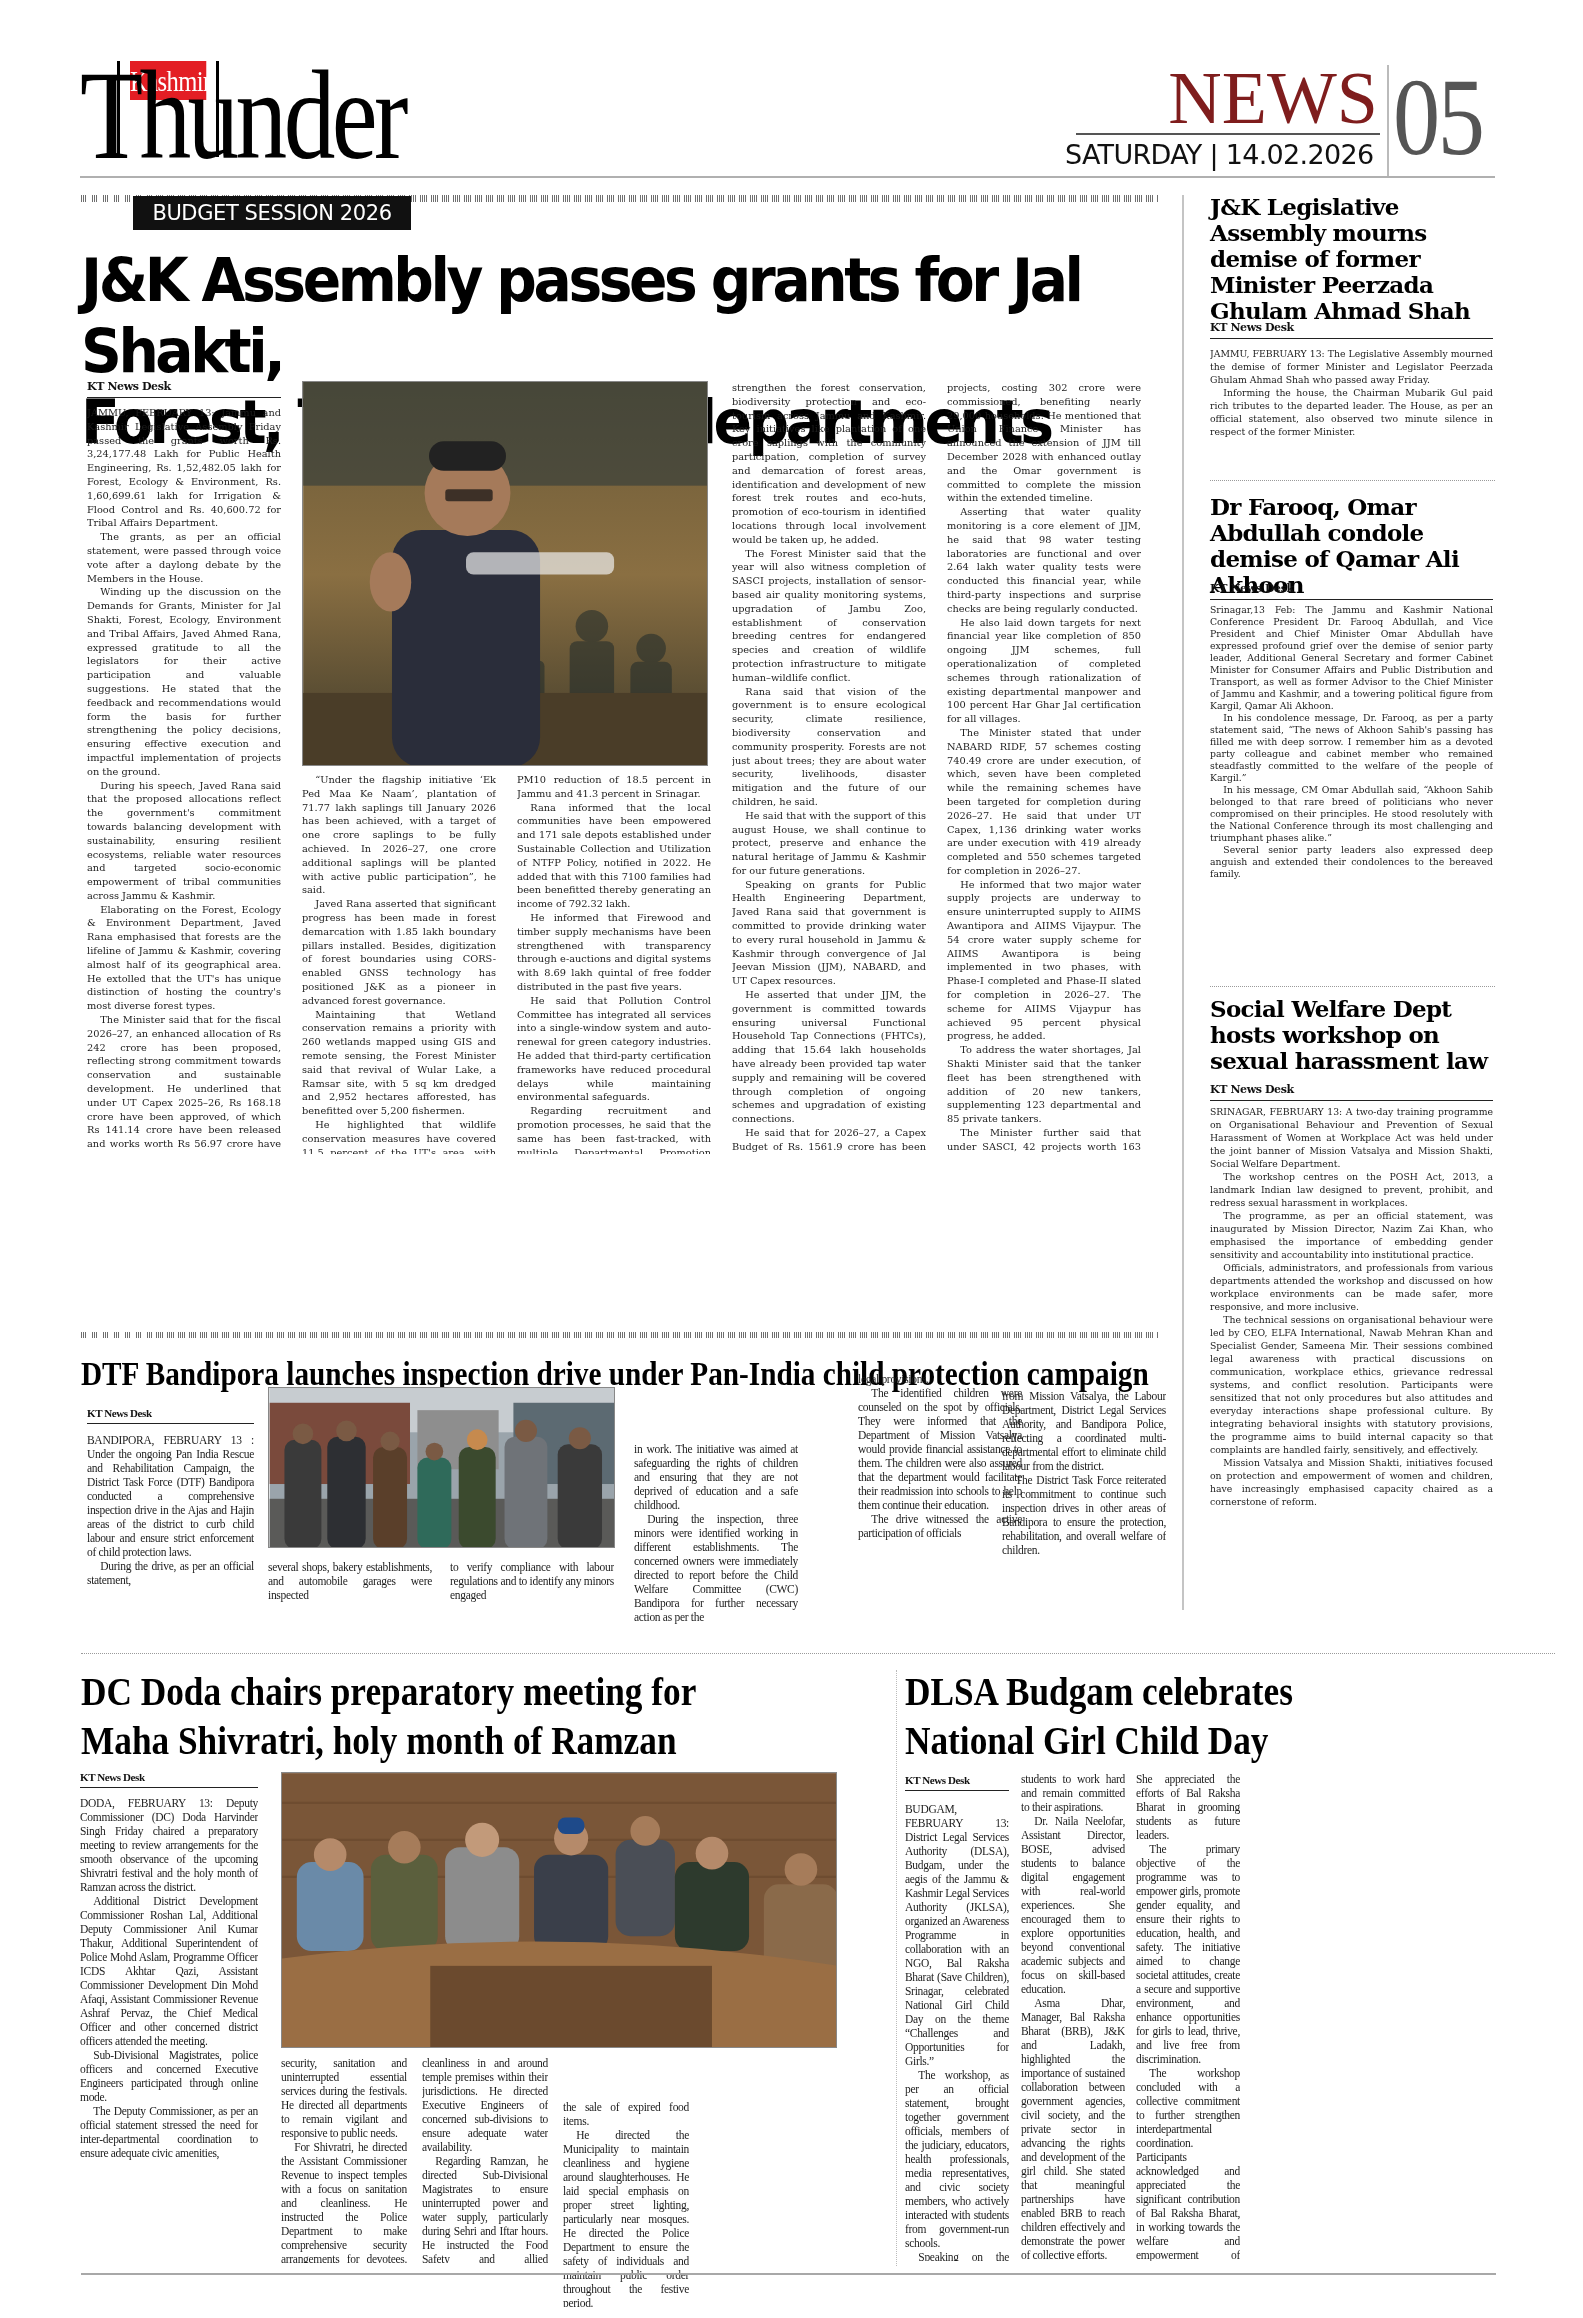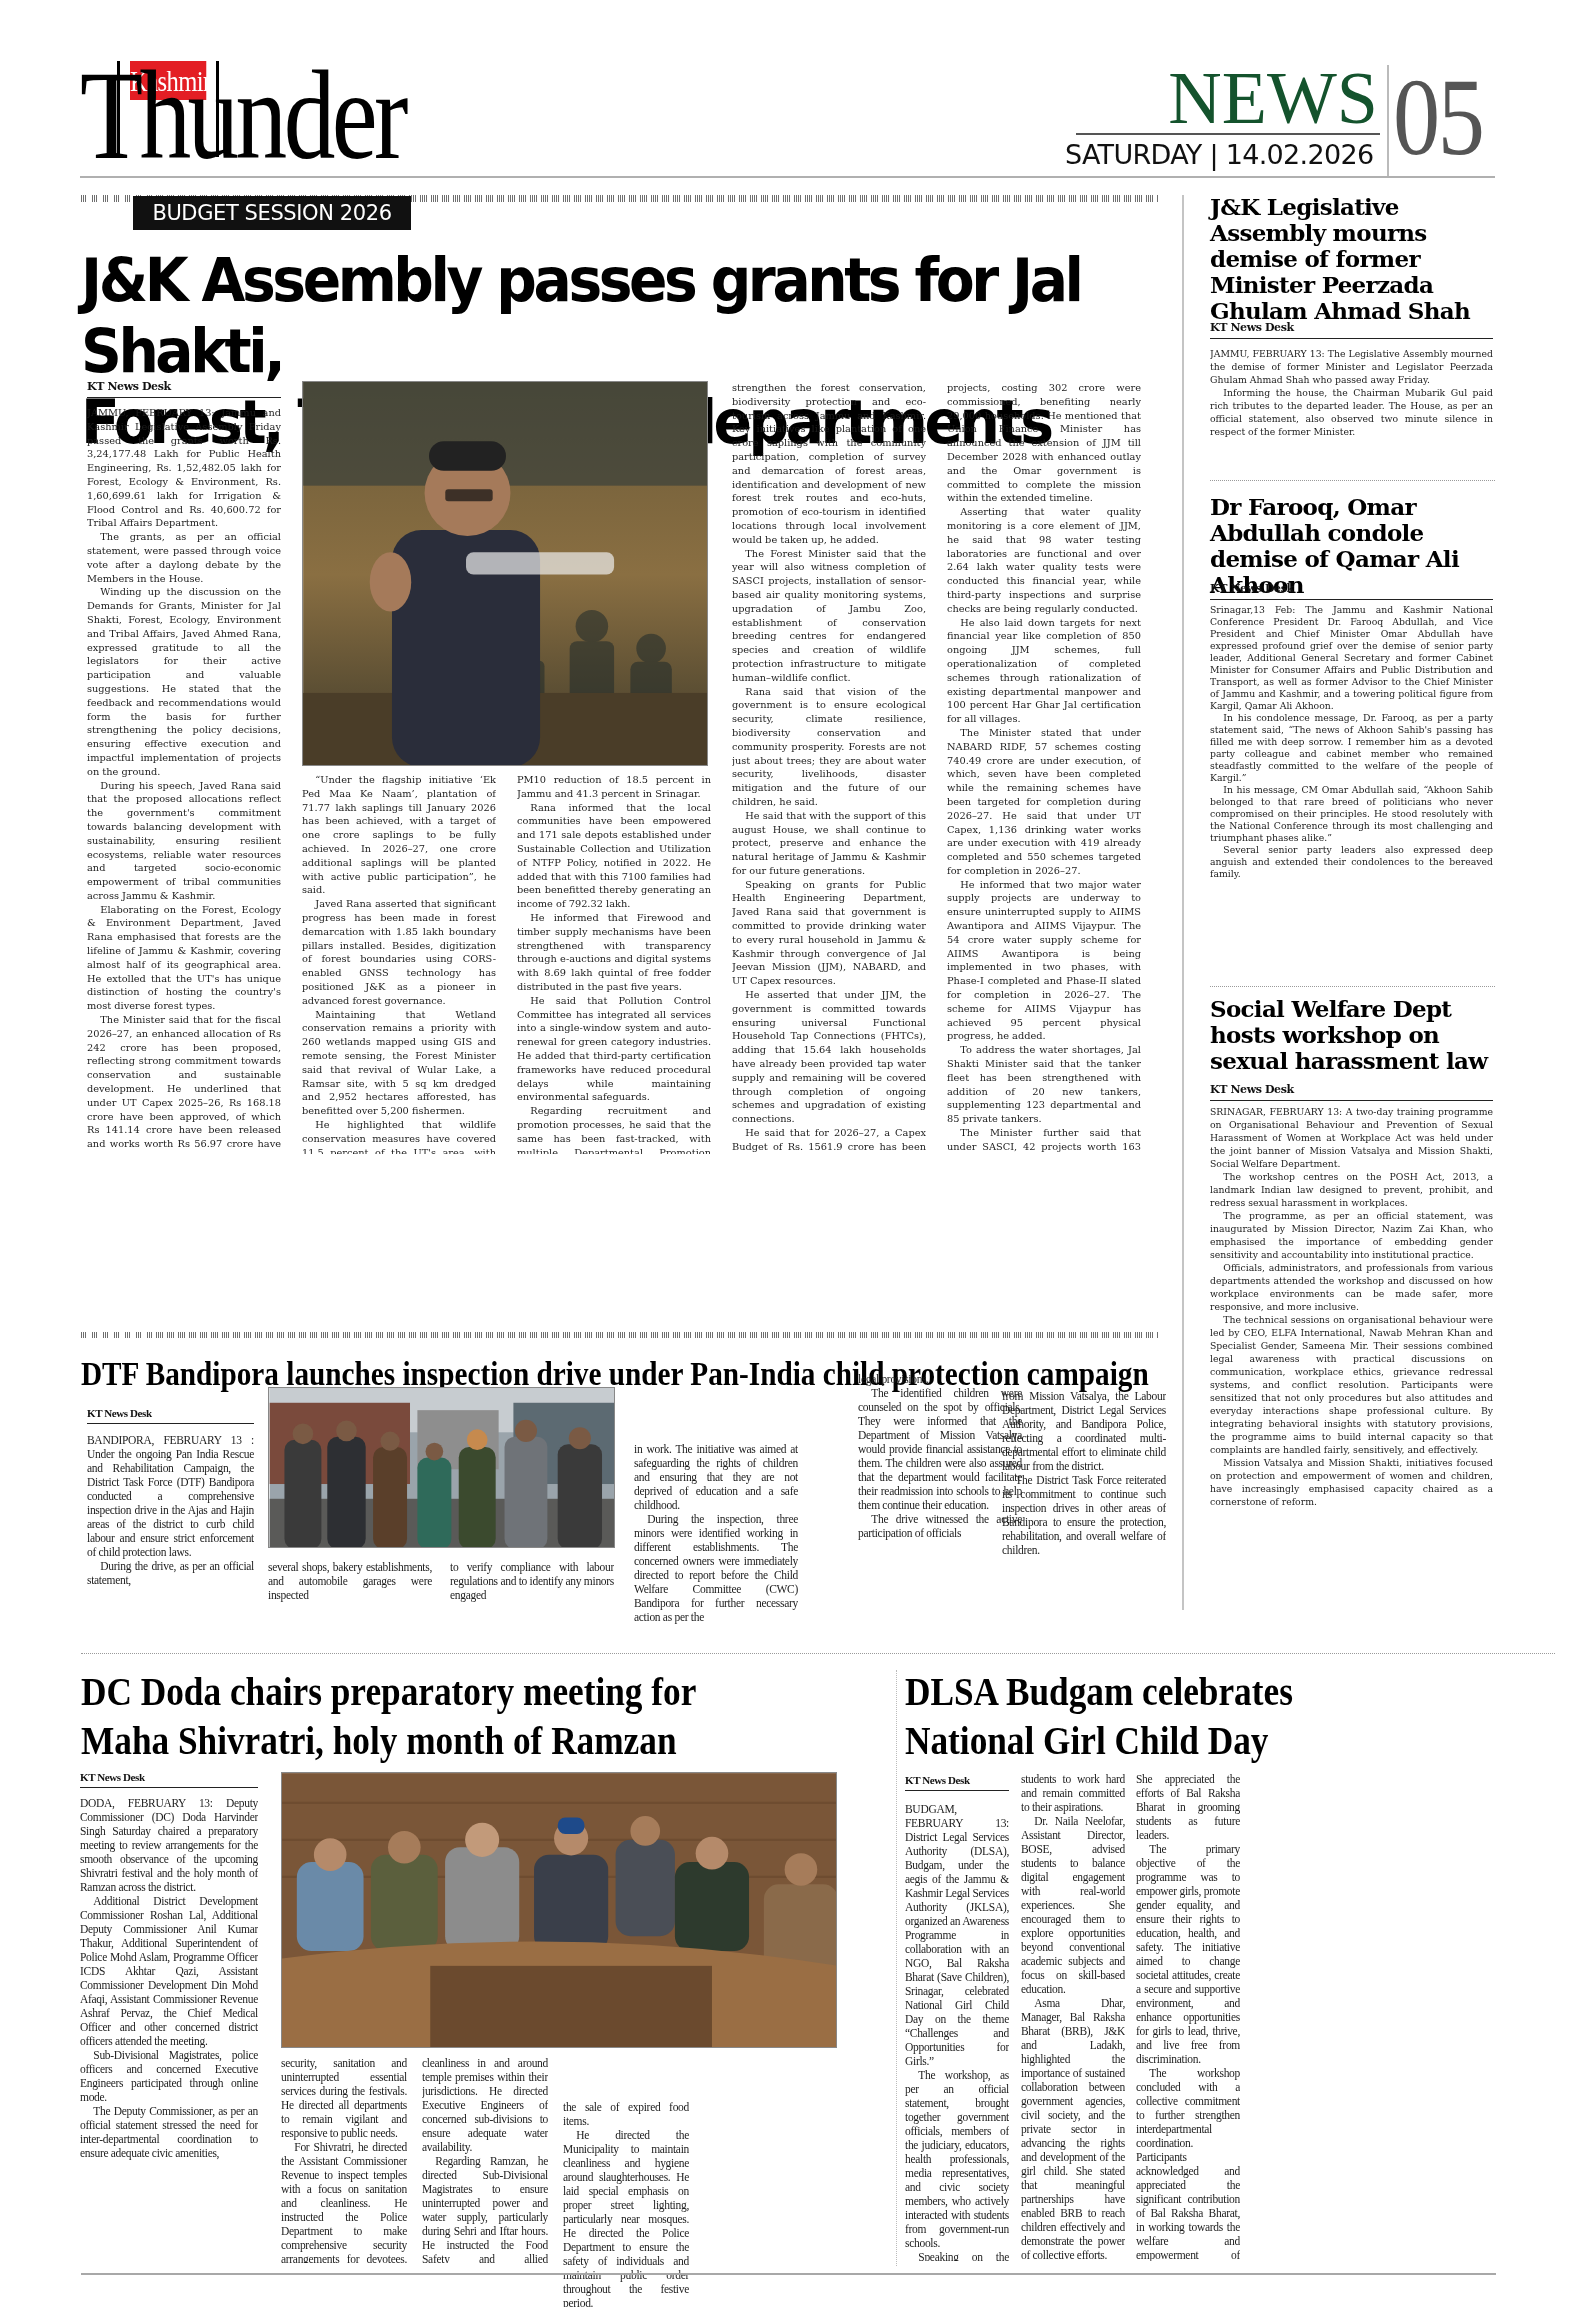--- a/index.html
+++ b/index.html
@@ -7,21 +7,21 @@
   body { position: relative; font-family: "DejaVu Serif", serif; color: #1a1a1a; }
 
   
   .logo-kashmir { position: absolute; left: 130px; top: 61px; width: 76px; height: 39px; background: #e31e24; color: #fff;
     font-family: "Liberation Serif", serif; font-size: 30px; line-height: 39px; text-align: center; letter-spacing: -0.7px; transform: scaleX(0.82); transform-origin: left; width: 93px; }
   .logo-bracket-l { position: absolute; left: 117px; top: 61px; width: 3px; height: 96px; background: #000; }
   .logo-bracket-r { position: absolute; left: 216px; top: 61px; width: 3px; height: 96px; background: #000; }
   .logo-thunder { position: absolute; left: 80px; top: 68px; font-family: "Liberation Serif", serif; font-size: 126px; line-height: 96px;
     letter-spacing: -4.4px; transform: scaleX(0.82); transform-origin: left top; color: #000; }
   .mast-rule { position: absolute; left: 80px; top: 176px; width: 1415px; height: 2.2px; background: #b0b0b0; }
-  .news-word { position: absolute; left: 1126px; top: 65px; width: 252px; text-align: right; font-family: "Liberation Serif", serif; font-size: 74px; line-height: 67px; color: #14532d; }
+  .news-word { position: absolute; left: 1126px; top: 65px; width: 252px; text-align: right; font-family: "Liberation Serif", serif; font-size: 74px; line-height: 67px; color: #7f1d1d; }
   .news-underline { position: absolute; left: 1076px; top: 133px; width: 304px; height: 1.5px; background: #555; }
   .news-date { position: absolute; left: 1065px; top: 136px; width: 315px; text-align: left; font-family: "DejaVu Sans", sans-serif; font-size: 27px; line-height: 37px; color: #111; letter-spacing: -0.7px; }
   .page-sep { position: absolute; left: 1387px; top: 65px; width: 1.5px; height: 111px; background: #bbb; }
   .page-num { position: absolute; left: 1393px; top: 61px; font-family: "Liberation Serif", serif; font-size: 111px; line-height: 111px; color: #555; letter-spacing: -3px; transform: scaleX(0.85); transform-origin: left; }
 
   
   .hatch-rule { position: absolute; height: 7.4px;
     background: repeating-linear-gradient(90deg, #6e6e6e 0 0.7px, #fff 0.7px 2.2px); }
   .dotted-rule { position: absolute; height: 1.5px; border-top: 1.5px dotted #9a9a9a; }
   .solid-rule { position: absolute; height: 2.2px; background: #a8a8a8; }
@@ -239,21 +239,21 @@
 
 <div class="dotted-rule" style="left:81px; top:1653px; width:1474px;"></div>
 
 <div class="hl-cond" style="left:81px; top:1667px; width:889px; font-size:41px; line-height:49px; transform:scaleX(0.86);">
   <div>DC Doda chairs preparatory meeting for</div>
   <div>Maha Shivratri, holy month of Ramzan</div>
 </div>
 
 <div class="byline" style="left:80px; top:1769px; width:178px; font-family:'Liberation Serif',serif;">KT News Desk</div>
 <div class="col cond" id="doda-col1" style="left:80px; top:1796px; width:178px; height:467px;">
-    <p class="first">DODA, FEBRUARY 13: Deputy Commissioner (DC) Doda Harvinder Singh Saturday chaired a preparatory meeting to review arrangements for the smooth observance of the upcoming Shivratri festival and the holy month of Ramzan across the district.</p>
+    <p class="first">DODA, FEBRUARY 13: Deputy Commissioner (DC) Doda Harvinder Singh Friday chaired a preparatory meeting to review arrangements for the smooth observance of the upcoming Shivratri festival and the holy month of Ramzan across the district.</p>
     <p>Additional District Development Commissioner Roshan Lal, Additional Deputy Commissioner Anil Kumar Thakur, Additional Superintendent of Police Mohd Aslam, Programme Officer ICDS Akhtar Qazi, Assistant Commissioner Development Din Mohd Afaqi, Assistant Commissioner Revenue Ashraf Pervaz, the Chief Medical Officer and other concerned district officers attended the meeting.</p>
     <p>Sub-Divisional Magistrates, police officers and concerned Executive Engineers participated through online mode.</p>
     <p>The Deputy Commissioner, as per an official statement stressed the need for inter-departmental coordination to ensure adequate civic amenities,</p>
   </div>
 
 <div class="photo" style="left:281px; top:1772px; width:556px; height:276px;">
   <svg width="556" height="276" viewBox="0 0 750 372">
     <rect width="750" height="372" fill="#7a5638"></rect>
     <g stroke="#6a482e" stroke-width="3" opacity="0.7">
       <line x1="0" y1="40" x2="750" y2="40"></line>

